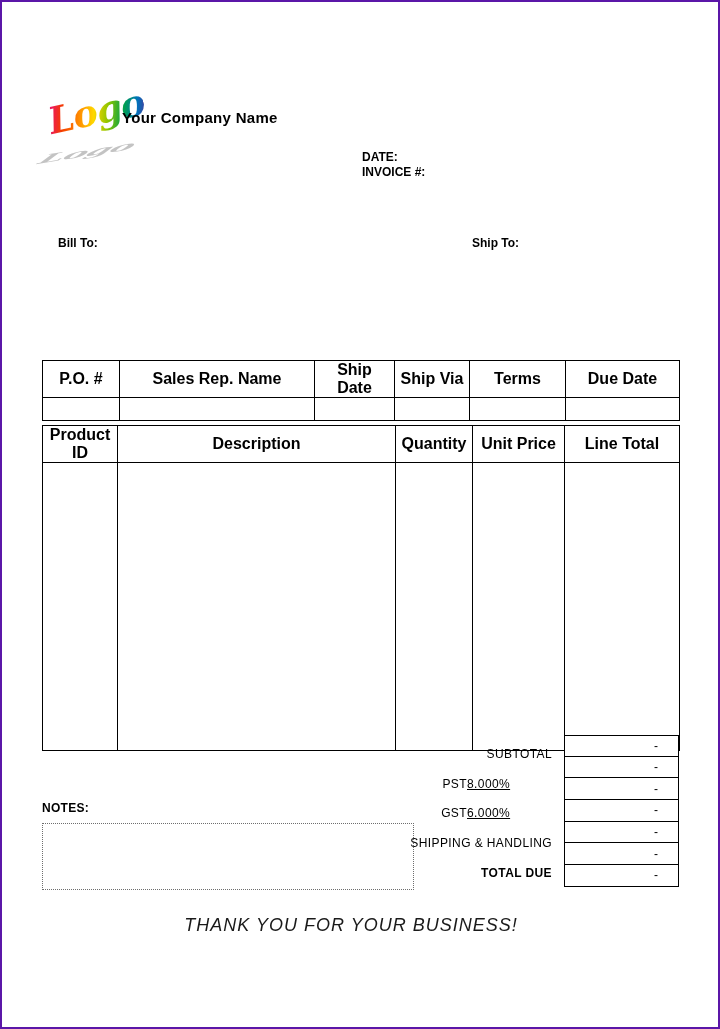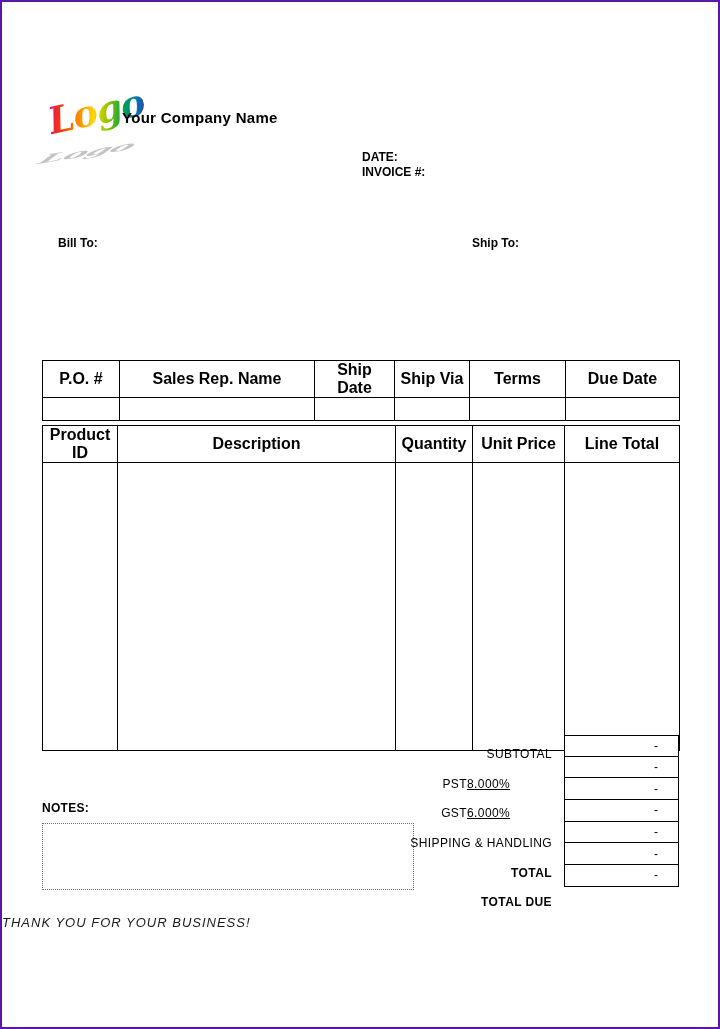--- a/index.html
+++ b/index.html
@@ -56,22 +56,22 @@
   .totals-boxes { position:absolute; left:562px; top:733px; width:115px; }
   .vbox { height:21.7px; border:1px solid #000; display:flex; align-items:center;
           justify-content:flex-end; padding-right:20px; font-size:12px; background:#fff; }
   .vbox + .vbox { border-top:none; }
 
   
   .notes-label { position:absolute; left:40px; top:799px; font-size:12px; font-weight:700; letter-spacing:.3px; }
   .notes-box { position:absolute; left:40px; top:821px; width:372px; height:67px; border:1px dotted #6e6e6e; font-size:12px; padding:3px; }
 
   
-  .thank-you { position:absolute; left:0; right:18px; top:913px; 
-               font-size:13px; font-style:italic; letter-spacing:1px; color:#1a1a1a; }
+  .thank-you { position:absolute; left:0; right:18px; top:913px; text-align:center;
+               font-size:18px; font-style:italic; letter-spacing:1px; color:#1a1a1a; }
 </style>
 </head>
 <body>
 
 <div class="page">
 
   <div class="logo-wrap">
     <span class="logo-reflection">Logo</span>
     <span class="logo-text">Logo</span>
   </div>
@@ -150,23 +150,20 @@
       <span class="tpct">8.000%</span>
     </div>
     <div class="trow">
       <span>GST</span>
       <span class="tpct">6.000%</span>
     </div>
     <div class="trow">
       <span>SHIPPING &amp; HANDLING</span>
     </div>
     <div class="trow bold">
-      <span>TOTAL</span>
-    </div>
-    <div class="trow bold">
       <span>TOTAL DUE</span>
     </div>
   </div>
 
   <div class="totals-boxes">
     <div class="vbox">
         <span>-</span>
       </div>
     <div class="vbox">
         <span>-</span>

